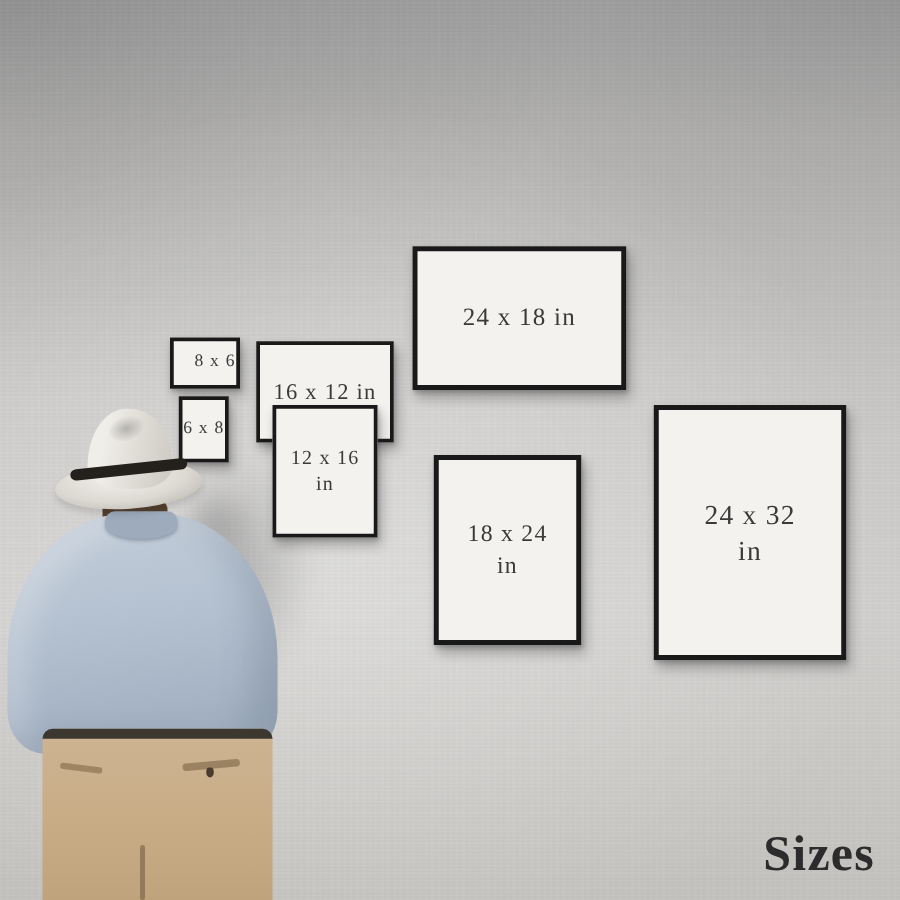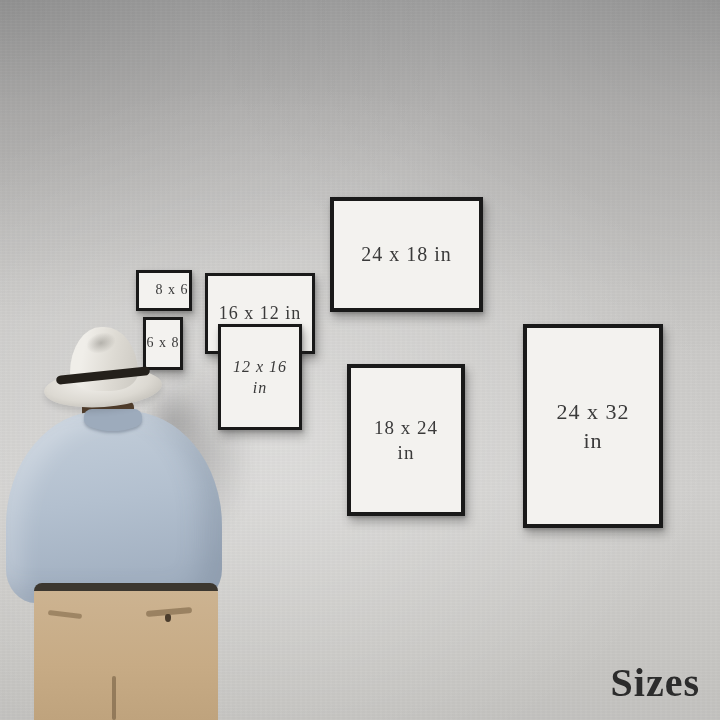--- a/index.html
+++ b/index.html
@@ -28,26 +28,26 @@
     box-shadow:3px 6px 9px rgba(40,40,40,0.32), 1px 2px 3px rgba(40,40,40,0.22);
     display:flex;align-items:center;justify-content:center;text-align:center;
     color:#3a3a3a;z-index:2;
   }
   .frame.big{border-width:4px;}
   .lbl{line-height:1.32;letter-spacing:1px;}
   .lbl .l2{display:block;}
 
   #f-8x6  {left:136px;top:270px;width:56px;height:41px;font-size:14px;padding-left:16px;}
   #f-16x12{left:205px;top:229px;width:110px;height:81px;font-size:18px;margin-top:44px;}
-  #f-24x18{left:330px;top:197px;width:153px;height:115px;font-size:20px;}
+  #f-24x18{left:330px;top:197px;width:171px;height:115px;font-size:20px;}
   #f-32x24{left:497px;top:157px;width:206px;height:155px;font-size:25px;}
   #f-6x8  {left:143px;top:317px;width:40px;height:53px;font-size:14px;}
-  #f-12x16{left:218px;top:324px;width:84px;height:106px;font-size:16px;font-style:italic;}
+  #f-12x16{left:218px;top:324px;width:84px;height:106px;font-size:16px;}
   #f-18x24{left:347px;top:325px;width:118px;height:152px;font-size:19px;margin-top:39px;}
-  #f-24x32{left:523px;top:324px;width:140px;height:204px;font-size:22px;}
+  #f-24x32{left:523px;top:324px;width:154px;height:204px;font-size:22px;}
 
   
   .wall-shadow{
     position:absolute;left:116px;top:360px;width:170px;height:270px;z-index:1;
     background:radial-gradient(50% 50% at 45% 35%, rgba(92,92,94,0.30), rgba(92,92,94,0) 70%);
     filter:blur(7px);
   }
   .hat-shadow{
     position:absolute;left:130px;top:378px;width:86px;height:96px;z-index:1;
     background:radial-gradient(50% 50% at 50% 45%, rgba(108,108,110,0.32), rgba(108,108,110,0) 70%);

